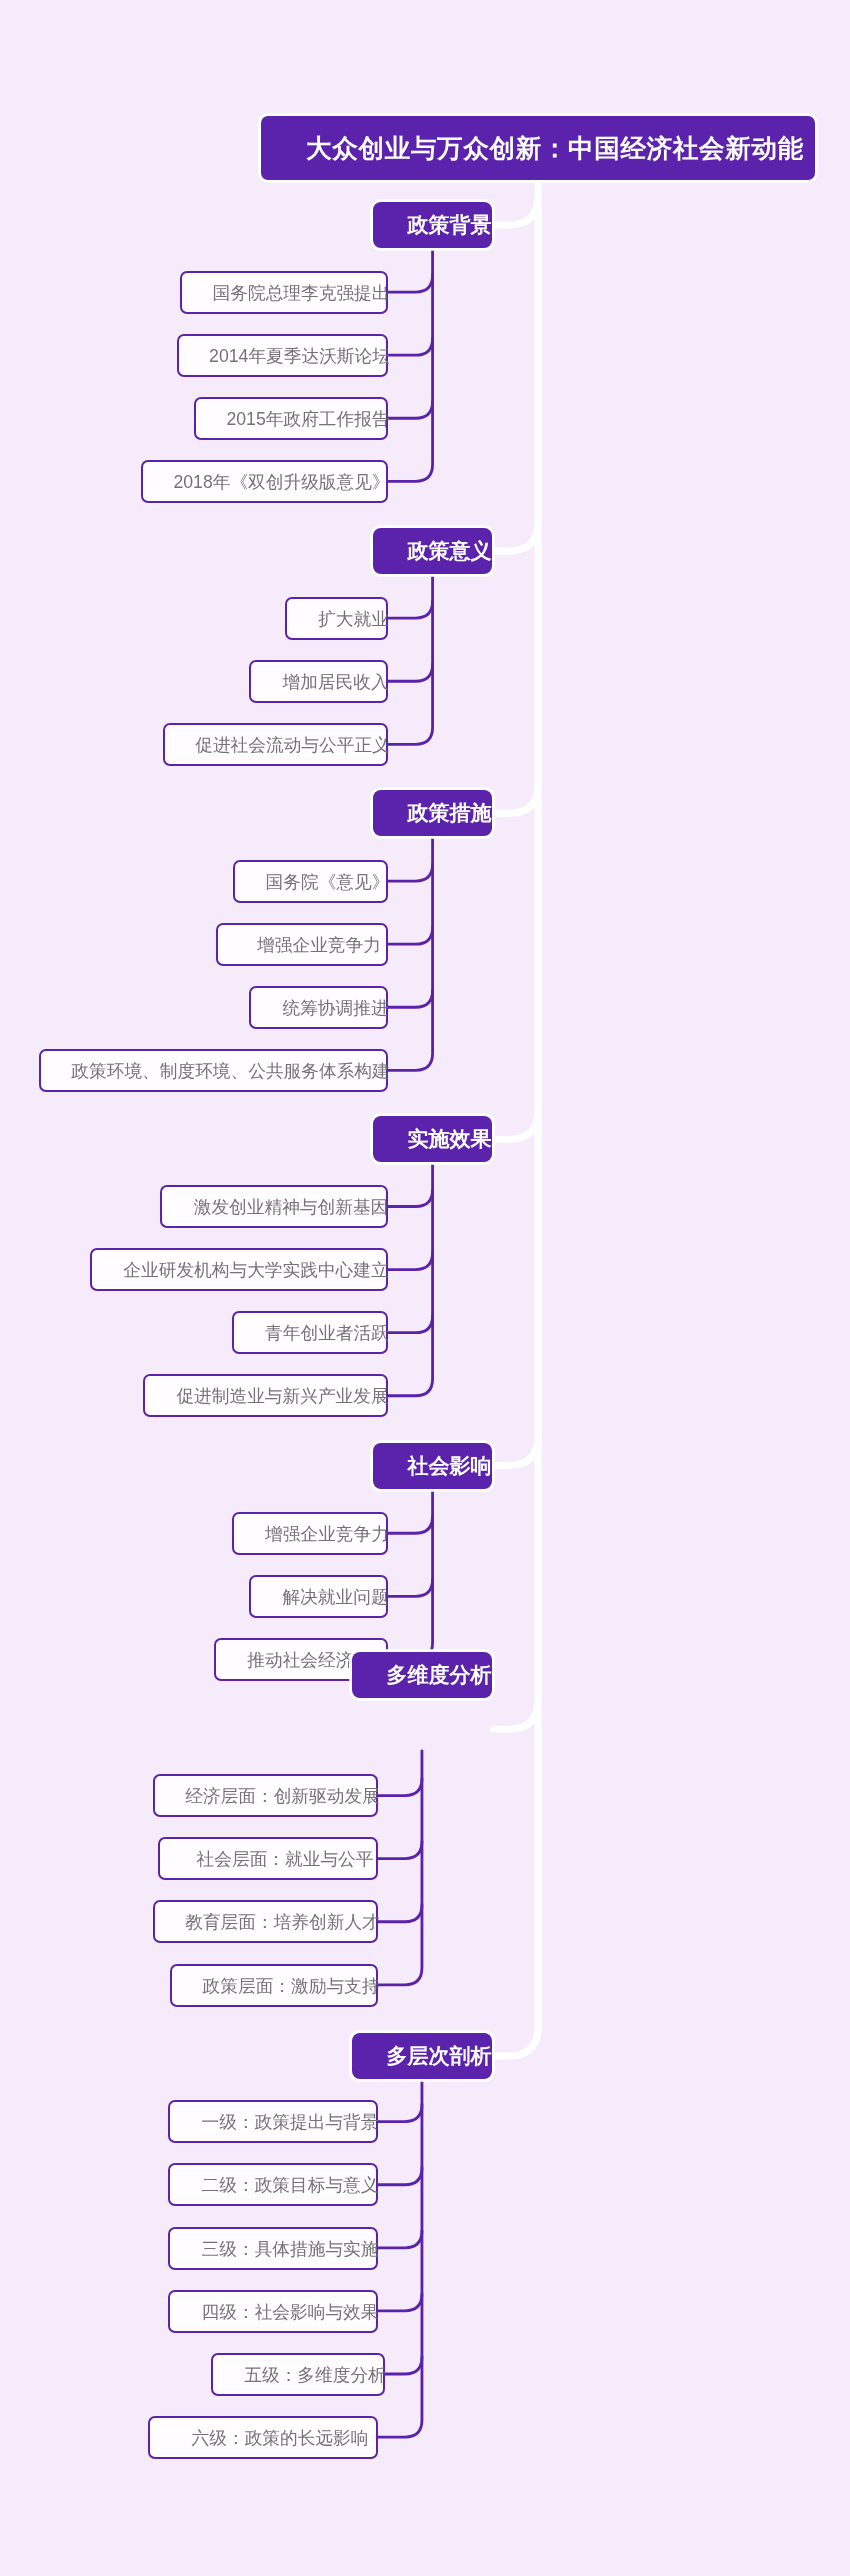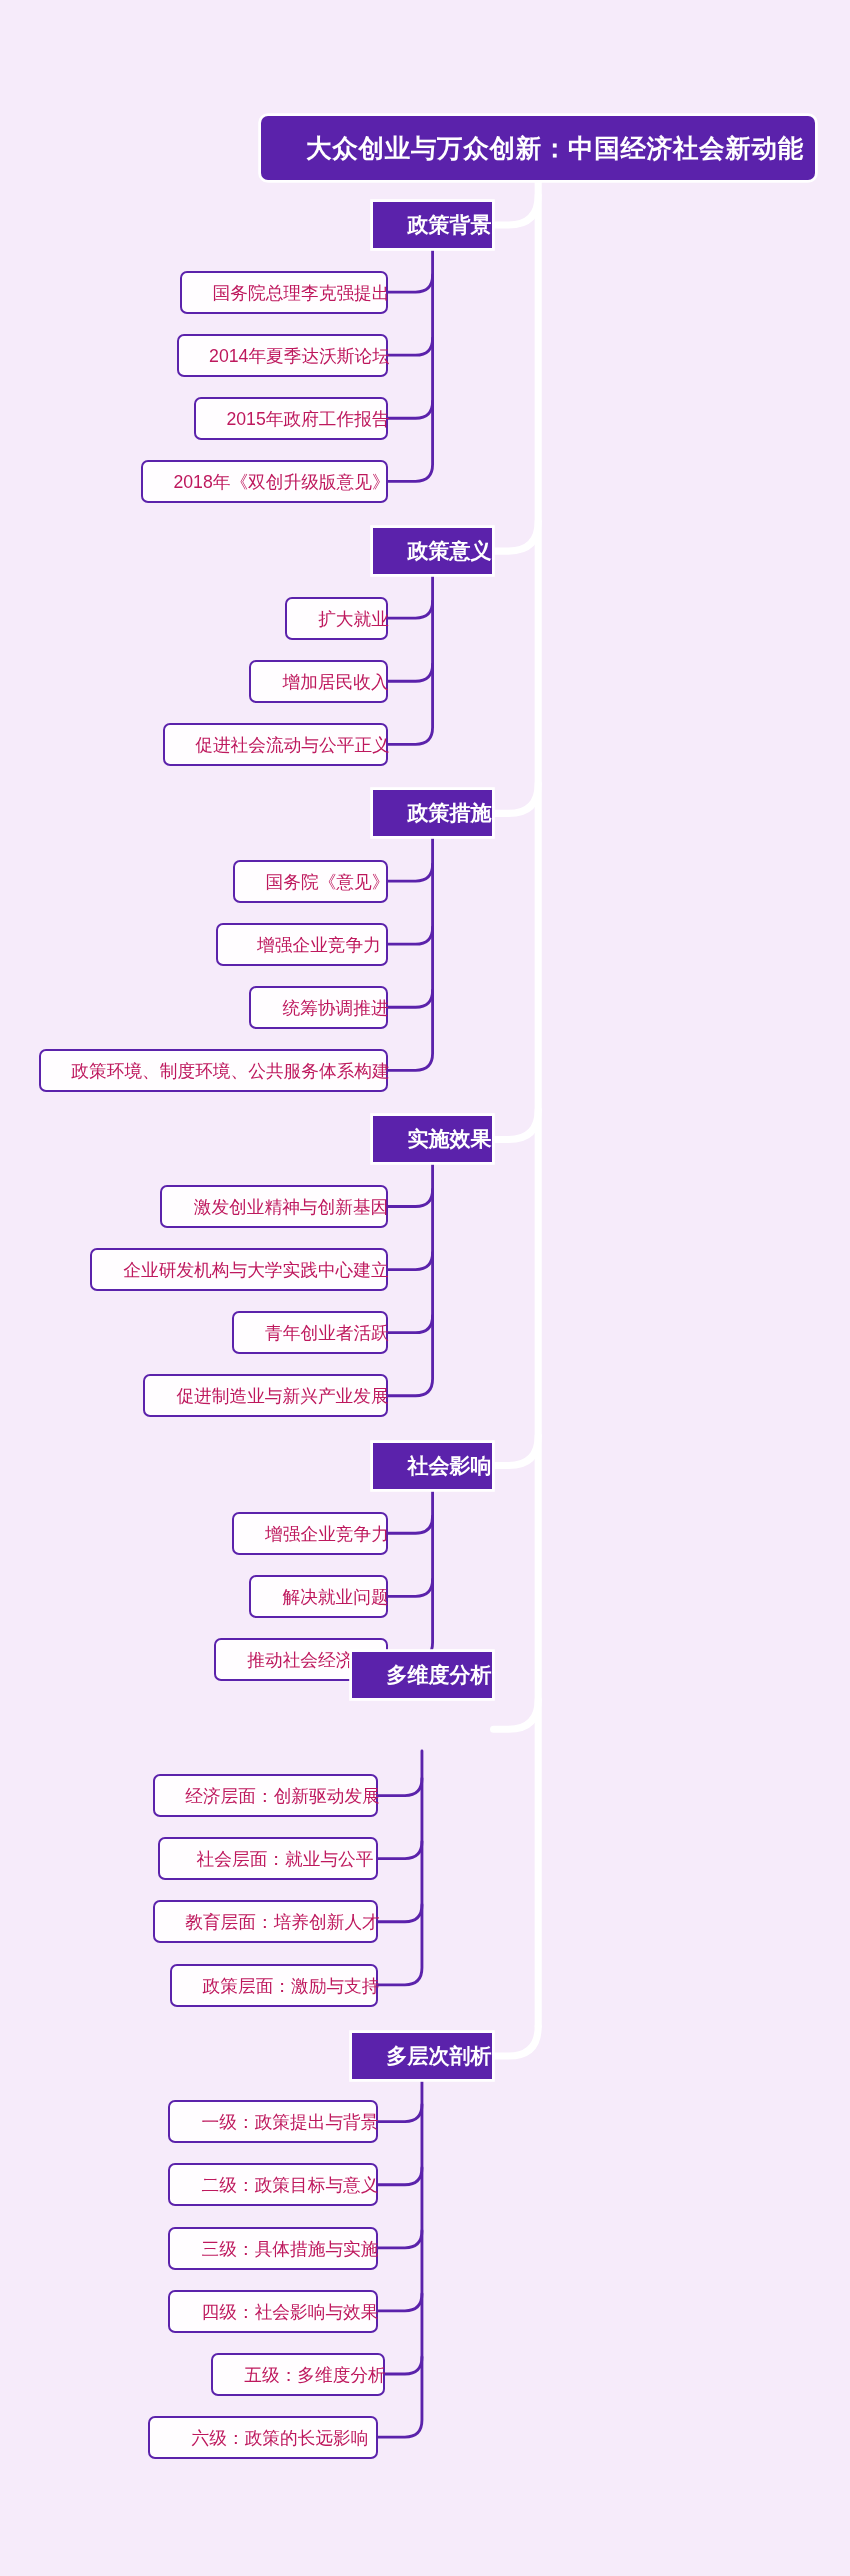--- a/index.html
+++ b/index.html
@@ -20,33 +20,33 @@
     box-shadow:0 0 0 2.8px #ffffff;
     font-size:25.5px;font-weight:bold;
     display:flex;align-items:center;justify-content:center;
     letter-spacing:0.7px;
     white-space:nowrap;
   }
   
   .sec{
     height:46px;
     background:#5b22ab;color:#ffffff;
-    border-radius:0;
+    border-radius:8px;
     box-shadow:0 0 0 2.8px #ffffff;
     font-size:21px;font-weight:bold;
     display:flex;align-items:center;justify-content:center;
     white-space:nowrap;
   }
   
   .item{
     height:43px;
     background:#fffdff;
     border:2.8px solid #5b22ab;
     border-radius:7px;
-    color:#be185d;
+    color:#737373;
     font-size:17.7px;
     display:flex;align-items:center;justify-content:center;
     white-space:nowrap;
   }
 </style>
 </head>
 <body>
 
 <div id="canvas">
   <svg id="wires" width="851" height="2576" viewBox="0 0 1200 3634">

